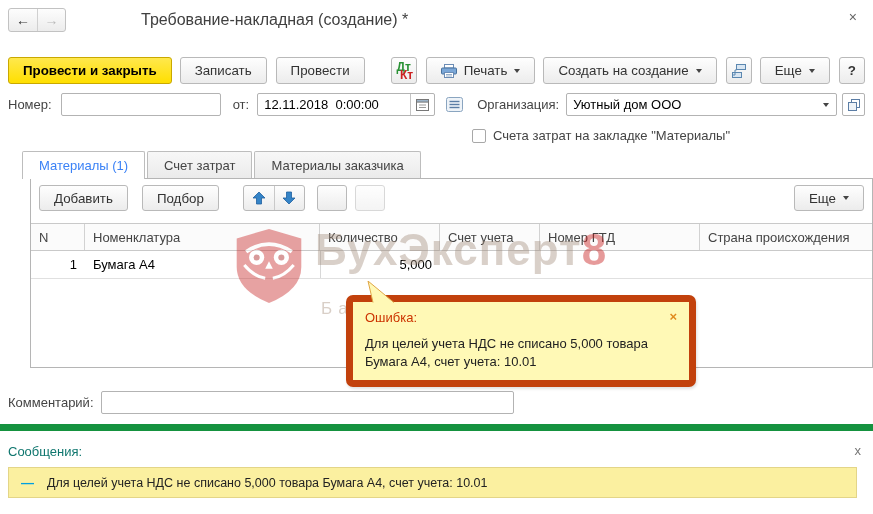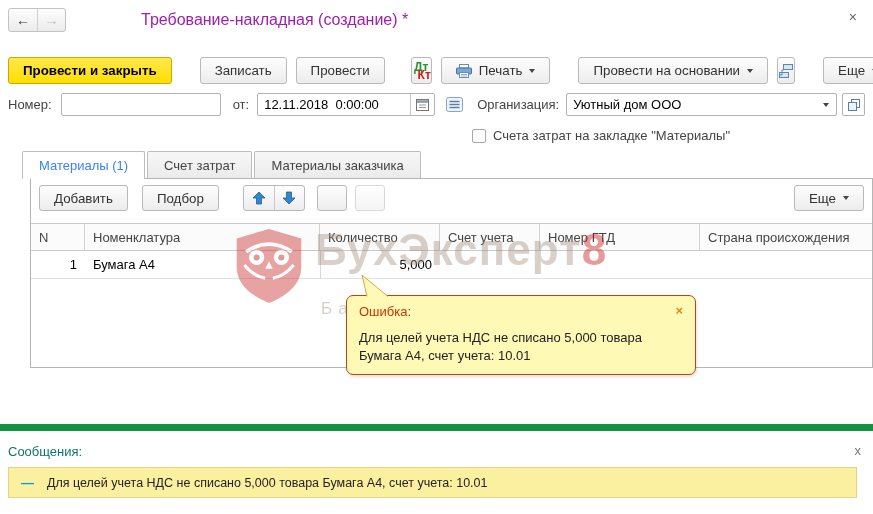--- a/index.html
+++ b/index.html
@@ -5,35 +5,35 @@
   * { margin:0; padding:0; box-sizing:border-box; }
   html,body { background:#fff; }
   body { font-family:"Liberation Sans","DejaVu Sans",sans-serif; font-size:13px; color:#333; }
   .window { position:relative; width:873px; height:514px; background:#fff; overflow:hidden; }
 
   
   .nav-group { position:absolute; top:8px; left:8px; display:flex; border:1px solid #c2c2c2; border-radius:3px; background:linear-gradient(#fdfdfd,#ececec); }
   .nav-btn { width:28px; height:22px; display:flex; align-items:center; justify-content:center; font-size:14px; cursor:pointer; }
   .nav-btn.fwd { border-left:1px solid #d0d0d0; color:#b9b9b9; }
   .nav-btn.back { color:#333; font-weight:bold; }
-  .page-title { position:absolute; top:11px; left:141px; font-size:16px; color:#a21caf; }
+  .page-title { position:absolute; top:11px; left:141px; font-size:16px; color:#404040; }
   .win-close { position:absolute; top:10px; right:16px; font-size:14px; color:#666; cursor:pointer; line-height:1; }
 
   
   .toolbar { position:absolute; top:57px; left:8px; right:8px; display:flex; align-items:center; }
   .btn { height:27px; display:inline-flex; align-items:center; justify-content:center; padding:0 14px;
          border:1px solid #b9b9b9; border-radius:3px; background:linear-gradient(#fefefe,#ececec);
          color:#333; cursor:pointer; white-space:nowrap; }
   .btn-primary { background:linear-gradient(#ffe84d,#ffdf00); border-color:#c9a800; font-weight:bold; color:#000; }
   .caret { width:0; height:0; border-left:3.5px solid transparent; border-right:3.5px solid transparent; border-top:4px solid #444; display:inline-block; margin-left:7px; }
   .icon-btn { padding:0; width:31px; }
   .dtkt { font-size:12px; font-weight:bold; line-height:8px; text-align:center; }
   .dtkt .dt { color:#2a9235; display:block; }
   .dtkt .kt { color:#cc2222; display:block; margin-left:6px; }
-  .gap-sm { margin-left:9px; } .gap-md { margin-left:28px; } .gap-lg { margin-left:26px; }
+  .gap-sm { margin-left:9px; } .gap-md { margin-left:8px; } .gap-lg { margin-left:26px; }
   .help-btn { width:31px; padding:0; font-weight:bold; }
 
   
   .fields { position:absolute; top:93px; left:8px; right:8px; display:flex; align-items:center; }
   .lbl { color:#444; }
   .tb { height:23px; border:1px solid #b3b3b3; border-radius:2px; background:#fff; font-family:inherit; font-size:13px; padding:0 6px; color:#000; outline:none; }
   .num-input { width:160px; margin-left:9px; }
   .date-wrap { display:flex; margin-left:8px; border:1px solid #b3b3b3; border-radius:2px; height:23px; background:#fff; }
   .date-wrap input { border:none; width:152px; height:21px; padding:0 6px; font-family:inherit; font-size:13px; outline:none; background:transparent; }
   .date-cal { width:24px; border-left:1px solid #c4c4c4; display:flex; align-items:center; justify-content:center; cursor:pointer; }
@@ -80,21 +80,21 @@
   .acc-icon { margin-right:7px; display:inline-flex; }
 
   
   .watermark { position:absolute; top:44px; left:0; right:0; bottom:0; pointer-events:none; z-index:2; }
   .wm-shield { position:absolute; left:200px; top:4px; }
   .wm-brand { position:absolute; left:284px; top:2px; font-size:44px; font-weight:bold; color:rgba(160,138,120,0.40); letter-spacing:1px; }
   .wm-brand .wm8 { color:rgba(200,30,30,0.45); }
   .wm-tagline { position:absolute; left:290px; top:76px; font-size:17px; letter-spacing:6px; color:rgba(175,155,138,0.48); white-space:nowrap; }
 
   
-  .tooltip { position:absolute; left:315px; top:116px; width:350px; z-index:5; background:#fff9b6; border:1px solid #c2410c; border-radius:7px; padding:8px 12px 10px 12px; box-shadow:1px 2px 3px rgba(0,0,0,0.12); }
+  .tooltip { position:absolute; left:315px; top:116px; width:350px; z-index:5; background:#fff9b6; border:7px solid #c2410c; border-radius:7px; padding:8px 12px 10px 12px; box-shadow:1px 2px 3px rgba(0,0,0,0.12); }
   .tooltip-tail { position:absolute; top:-21px; left:14px; }
   .tt-head { display:flex; }
   .tt-title { color:#cc3300; }
   .tt-close { margin-left:auto; color:#e08a1e; font-weight:bold; cursor:pointer; line-height:1; }
   .tt-body { margin-top:10px; color:#222; line-height:1.35; }
 
   
   .comment-row { position:absolute; top:391px; left:8px; display:flex; align-items:center; }
   .comment-row input { width:413px; margin-left:7px; }
 
@@ -139,21 +139,21 @@
             <rect x="0.5" y="4" width="15" height="6" rx="1" fill="#7ba7d7" stroke="#49729e"></rect>
             <rect x="3.5" y="8.5" width="9" height="5" fill="#fff" stroke="#6b8cb5"></rect>
             <line x1="5" y1="10.5" x2="11" y2="10.5" stroke="#9ab0c8"></line>
             <line x1="5" y1="12" x2="11" y2="12" stroke="#9ab0c8"></line>
           </svg>
       </span>
       <span>Печать</span>
         <span class="caret"></span>
     </button>
     <button class="btn gap-md">
-      <span>Провести на основании</span>
+      <span>Создать на создание</span>
         <span class="caret"></span>
     </button>
     <button class="btn icon-btn gap-sm">
       <span style="display:inline-flex;">
         <svg width="16" height="16" viewBox="0 0 16 16">
             <rect x="5.5" y="1.5" width="9" height="5" fill="#d9e6f2" stroke="#5b87b0"></rect>
             <rect x="1.5" y="9.5" width="9" height="5" fill="#d9e6f2" stroke="#5b87b0"></rect>
             <polyline points="4,7 4,12 1.5,12" fill="none" stroke="#5b87b0"></polyline>
             <line x1="4" y1="7" x2="5.5" y2="7" stroke="#5b87b0"></line>
           </svg>
@@ -304,20 +304,24 @@
           </svg>
       </span>
       <div class="tt-head">
         <span class="tt-title">Ошибка:</span>
         <span class="tt-close">×</span>
       </div>
       <div class="tt-body">Для целей учета НДС не списано 5,000 товара Бумага А4, счет учета: 10.01</div>
     </div>
   </div>
 
+  <div class="comment-row">
+    <span class="lbl">Комментарий:</span>
+    <input class="tb" value="" style="">
+  </div>
 
   <div class="green-bar"></div>
   <div class="msg-title">Сообщения:</div>
   <div class="msg-close">x</div>
   <div class="msg-bar">
     <span class="msg-dash">—</span>
     <span class="msg-text">Для целей учета НДС не списано 5,000 товара Бумага А4, счет учета: 10.01</span>
   </div>
 
 </div>

